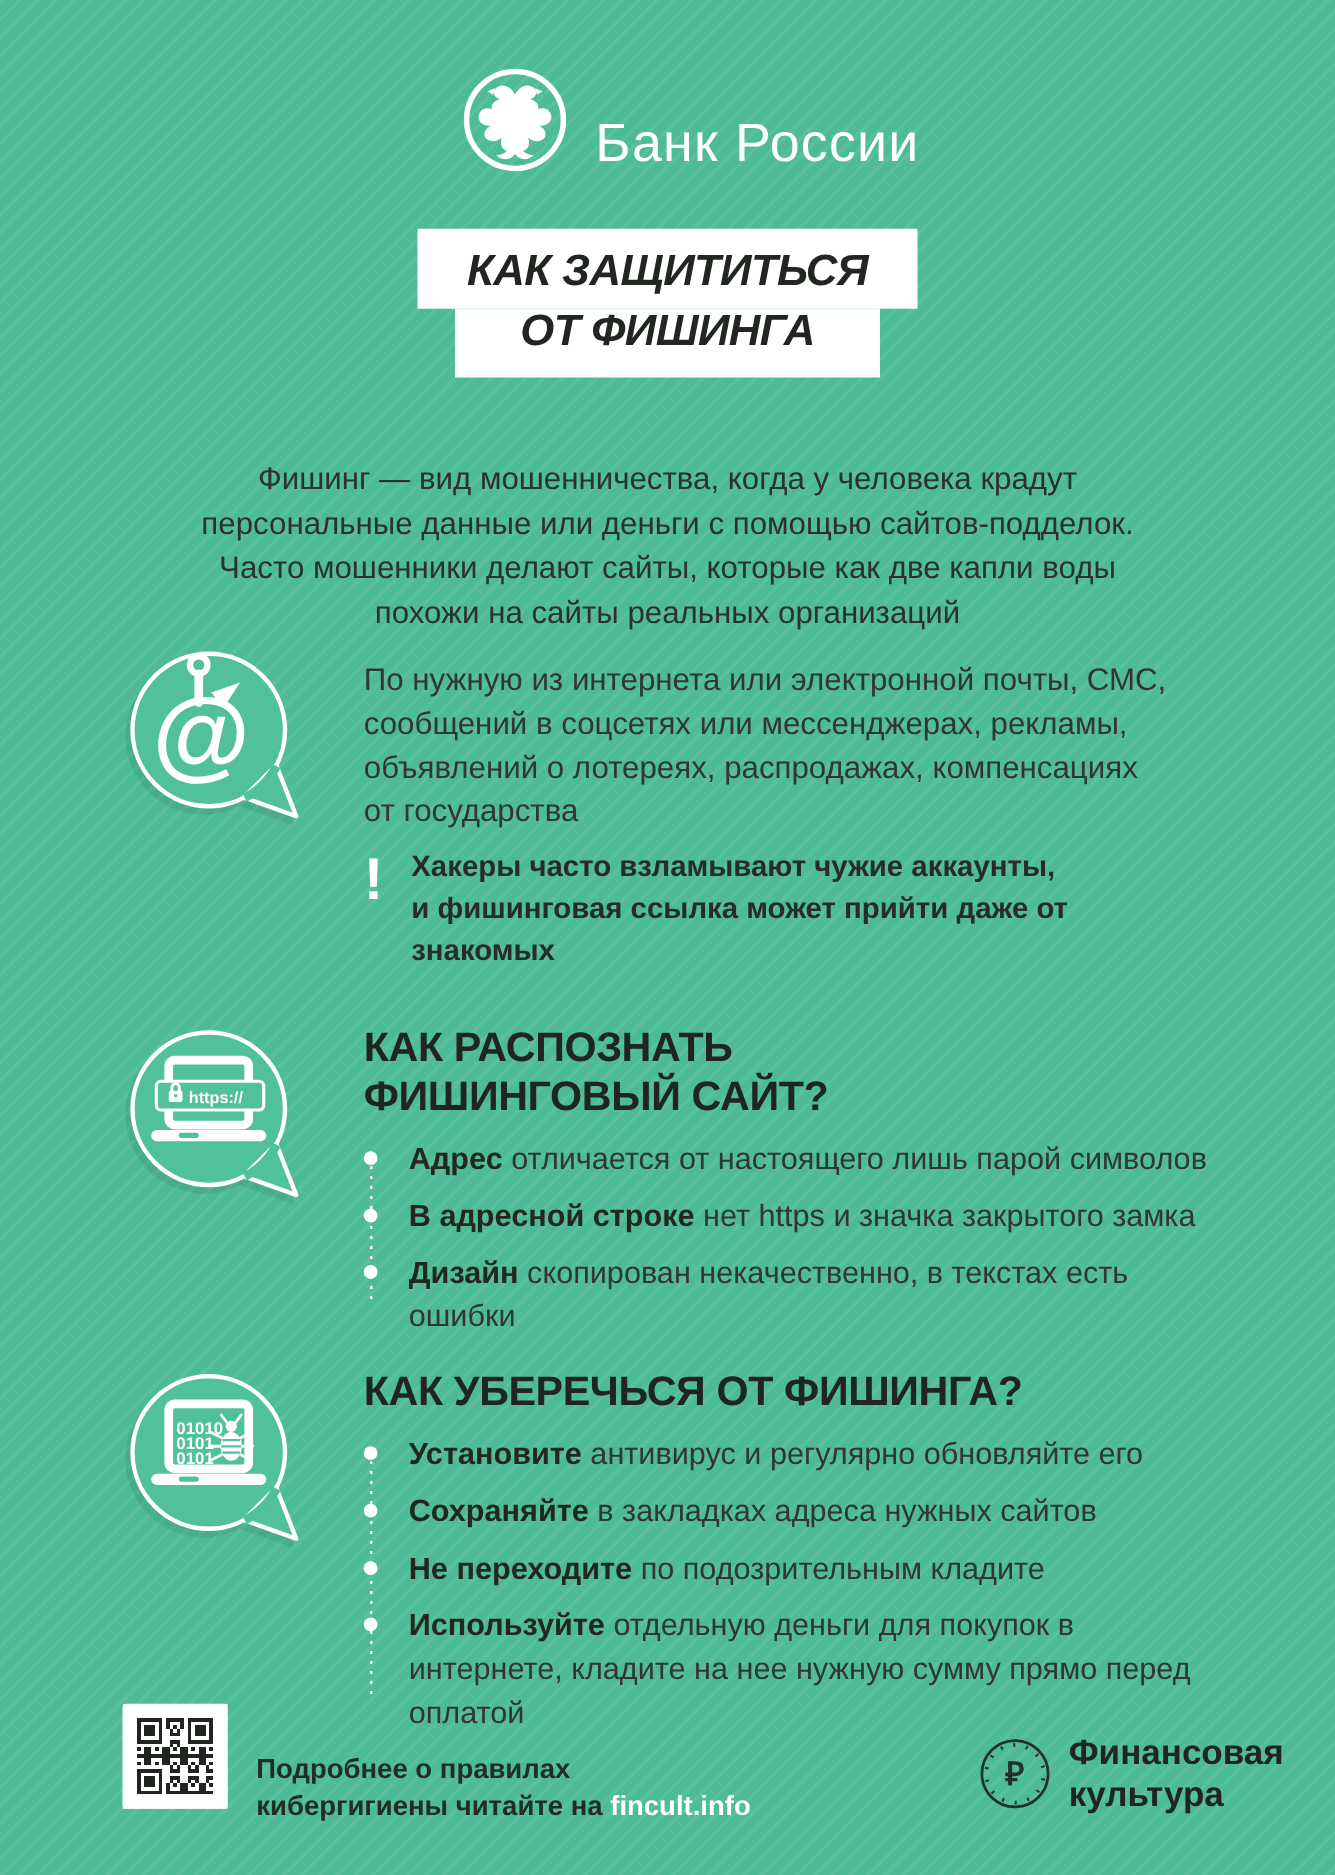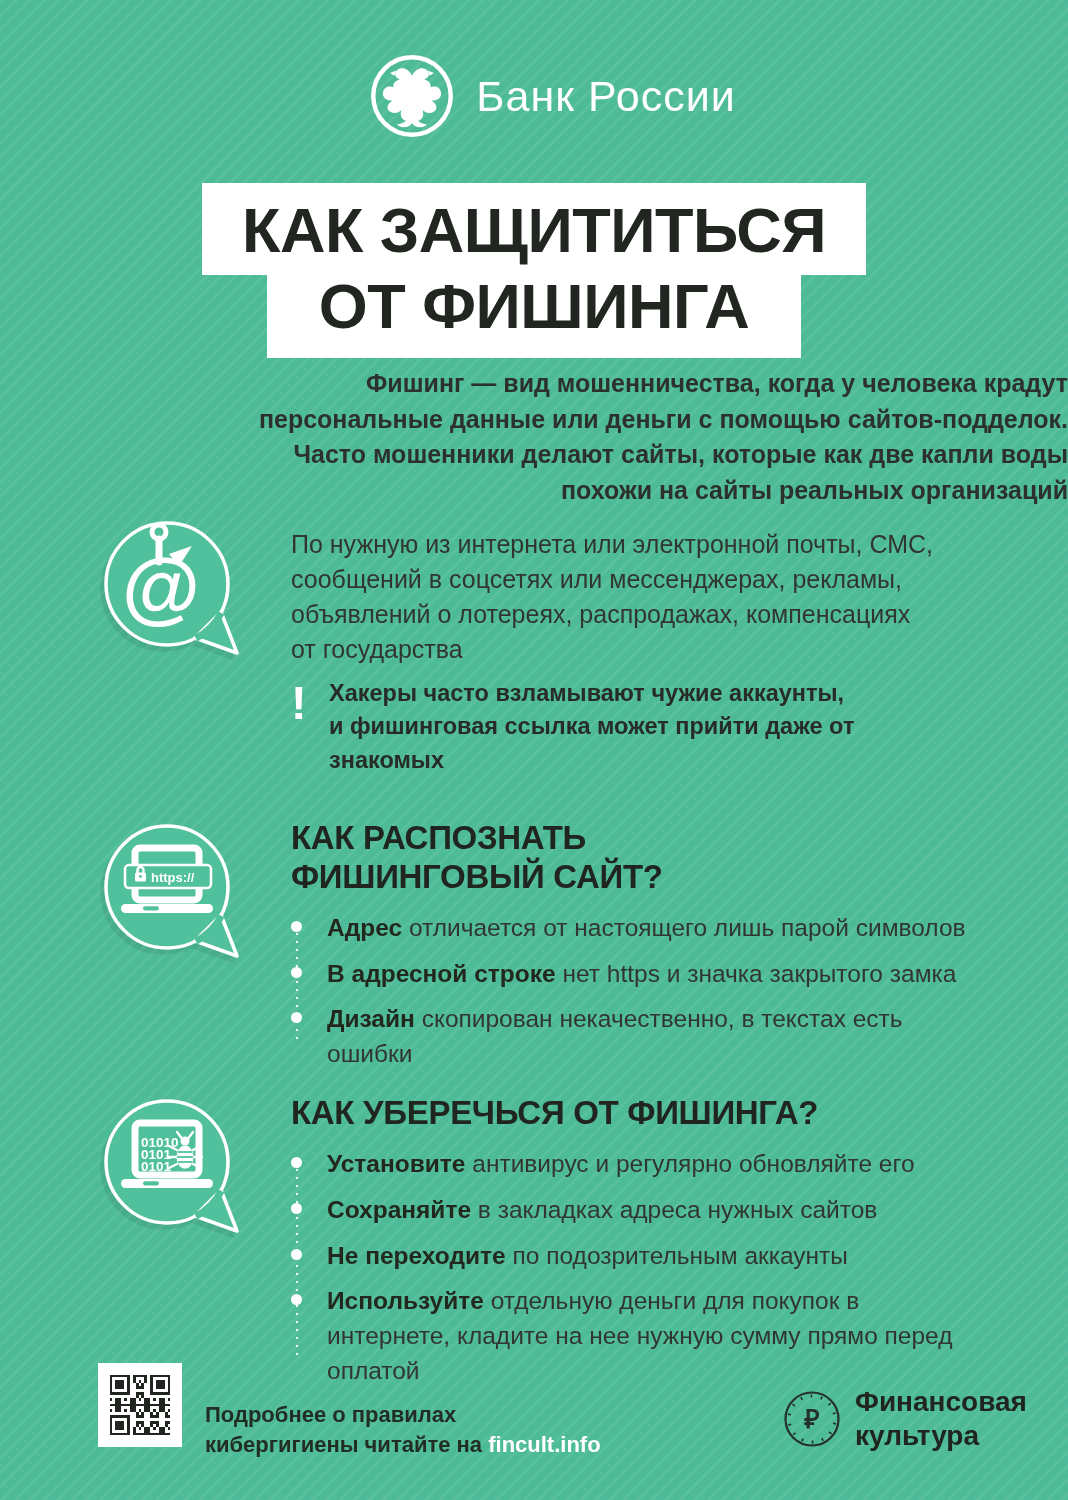--- a/index.html
+++ b/index.html
@@ -7,35 +7,35 @@
     position:relative; width:1068px; height:1500px; overflow:hidden;
     background-color:#4dbb97;
     background-image:repeating-linear-gradient(135deg,
       rgba(255,255,255,0.065) 0px, rgba(255,255,255,0.065) 3px,
       rgba(0,0,0,0.0) 3px, rgba(0,0,0,0.0) 10px);
     font-family:"Liberation Sans", sans-serif;
   }
 
   
   .header { position:absolute; top:52px; left:0; right:0;
-    display:flex; justify-content:center; align-items:center; gap:20px;padding-left:36px; }
+    display:flex; justify-content:center; align-items:flex-end; gap:20px;padding-left:36px; }
   .eagle-badge { width:88px; height:88px; flex:none; }
   .bank-name { color:#ffffff; font-size:43px; font-weight:400; letter-spacing:1px; }
 
   
   .title-wrap { position:absolute; top:183px; left:0; right:0; text-align:center;
     line-height:0; }
   .title-box { display:inline-block; background:#ffffff; color:#212621;
-    font-weight:bold; font-size:63px; line-height:1.0; letter-spacing:-0.5px; }
+    font-weight:bold; font-size:35px; line-height:1.0; letter-spacing:-0.5px;font-style:italic; }
   .title-box.t1 { padding:16px 40px 13px; }
   .title-box.t2 { padding:0 52px 20px; margin-top:0; }
 
   
-  .intro { position:absolute; top:366px; left:0; right:0; text-align:right;
-    font-size:25px; font-weight:bold; color:#2c312c; line-height:1.42;
+  .intro { position:absolute; top:366px; left:0; right:0; text-align:center;
+    font-size:25px; font-weight:normal; color:#2c312c; line-height:1.42;
     white-space:pre-line; }
 
   
   .section { position:absolute; left:95px; display:flex; align-items:flex-start; }
   .sec1 { top:512px; } .sec2 { top:815px; } .sec3 { top:1090px; }
   .sec-icon { width:150px; height:165px; flex:none; margin-right:46px;
     filter:drop-shadow(-4px 5px 0 rgba(27,77,60,0.12)); }
   .sec-content { width:690px; }
   .sec-heading { margin:4px 0 0; font-size:33px; line-height:1.18;
     letter-spacing:-0.3px; color:#20251f; font-weight:bold; white-space:pre-line; }
@@ -180,21 +180,21 @@
       <line x1="82" y1="67" x2="98" y2="67" stroke="#51c19d" stroke-width="1.8"></line>
       <line x1="83" y1="72" x2="97" y2="72" stroke="#51c19d" stroke-width="1.8"></line>
       <rect x="26" y="89" width="92" height="9" rx="4.5" fill="#ffffff"></rect>
       <rect x="48" y="91.2" width="16" height="4.2" rx="2.1" fill="#51c19d"></rect>
     </svg>
     <div class="sec-content">
       <h2 class="sec-heading">КАК УБЕРЕЧЬСЯ ОТ ФИШИНГА?</h2>
       <ul class="bullets">
         <li><span class="lead">Установите</span><span> антивирус и регулярно обновляйте его</span></li>
         <li><span class="lead">Сохраняйте</span><span> в закладках адреса нужных сайтов</span></li>
-        <li><span class="lead">Не переходите</span><span> по подозрительным аккаунты</span></li>
+        <li><span class="lead">Не переходите</span><span> по подозрительным кладите</span></li>
         <li><span class="lead">Используйте</span><span> отдельную деньги для покупок в интернете, кладите на нее нужную сумму прямо перед оплатой</span></li>
       </ul>
     </div>
   </div>
 
   <div class="qr-tile">
     <svg id="qr-svg" viewBox="0 0 29 29" shape-rendering="crispEdges">
         <rect x="0" y="0" width="29" height="29" fill="#ffffff"></rect>
         <rect x="12" y="4" width="1" height="1" fill="#20251f"></rect>
         <rect x="13" y="4" width="1" height="1" fill="#20251f"></rect>

